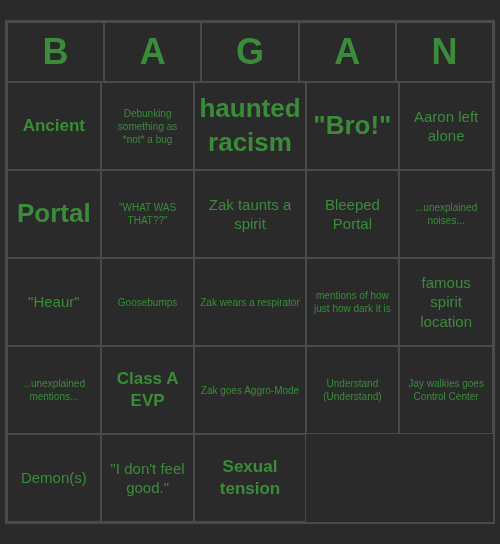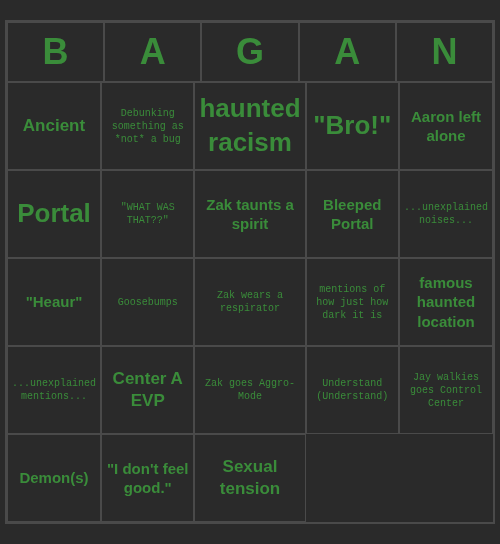--- a/index.html
+++ b/index.html
@@ -54,25 +54,24 @@
     .bingo-cell span.large {
       font-size: 17px;
       font-weight: bold;
     }
     .bingo-cell span.xlarge {
       font-size: 26px;
       font-weight: bold;
     }
     .bingo-cell span.medium {
       font-size: 15px;
-      font-weight: bold;
+      font-weight: normal;
     }
     .bingo-cell span.small {
       font-size: 10px;
-      font-family: Liberation Mono, monospace;
     }
   </style>
 </head>
 <body>
 
 <div class="bingo-card">
   <div class="bingo-header">
     <div class="bingo-header-cell">B</div>
     <div class="bingo-header-cell">A</div>
     <div class="bingo-header-cell">G</div>
@@ -116,27 +115,27 @@
       <div class="bingo-cell">
         <span class="small">Goosebumps</span>
       </div>
       <div class="bingo-cell">
         <span class="small">Zak wears a respirator</span>
       </div>
       <div class="bingo-cell">
         <span class="small">mentions of how just how dark it is</span>
       </div>
       <div class="bingo-cell">
-        <span class="medium">famous haunted location</span>
+        <span class="medium">famous spirit location</span>
       </div>
       <div class="bingo-cell">
         <span class="small">...unexplained mentions...</span>
       </div>
       <div class="bingo-cell">
-        <span class="large">Center A EVP</span>
+        <span class="large">Class A EVP</span>
       </div>
       <div class="bingo-cell">
         <span class="small">Zak goes Aggro-Mode</span>
       </div>
       <div class="bingo-cell">
         <span class="small">Understand (Understand)</span>
       </div>
       <div class="bingo-cell">
         <span class="small">Jay walkies goes Control Center</span>
       </div>

